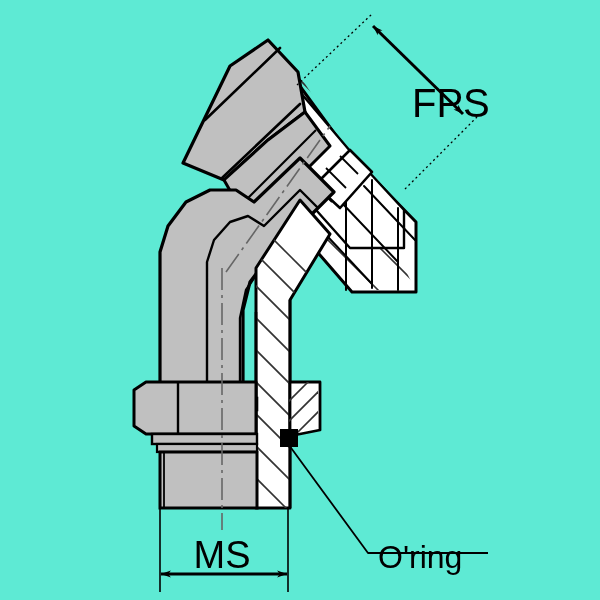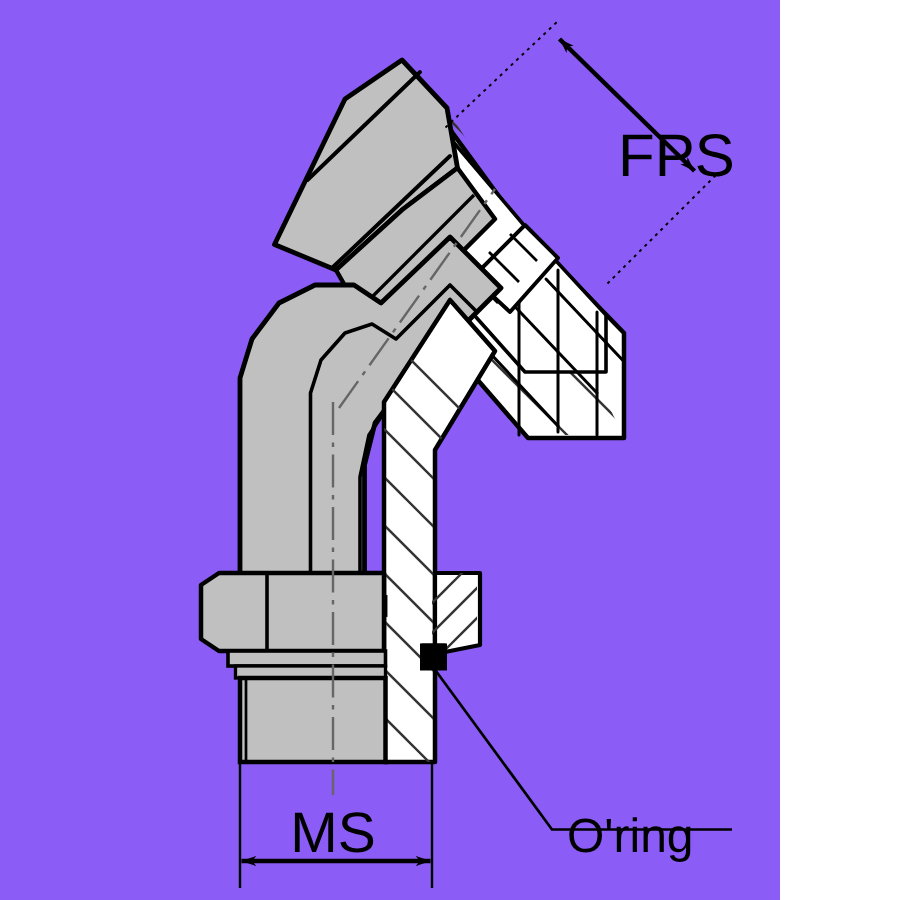--- a/index.html
+++ b/index.html
@@ -6,23 +6,23 @@
   html, body {
     margin: 0;
     padding: 0;
     background: #ffffff;
   }
   body {
     font-family: "Liberation Sans", sans-serif;
   }
   #drawing-root {
     position: relative;
-    width: 520px;
+    width: 600px;
     height: 600px;
-    background: #8b5cf6;
+    background: #5eead4;
     overflow: hidden;
   }
   #drawing-svg {
     display: block;
     width: 600px;
     height: 600px;
   }
   .dim-label {
     font-family: "Liberation Sans", sans-serif;
     font-weight: 400;

